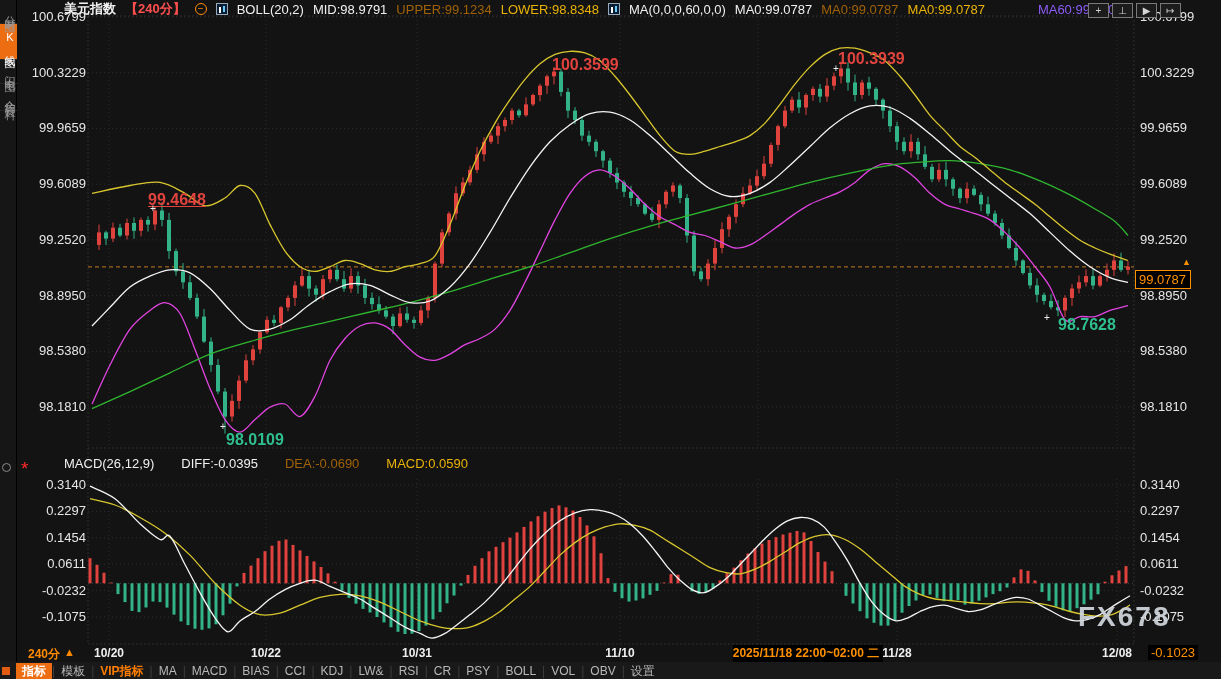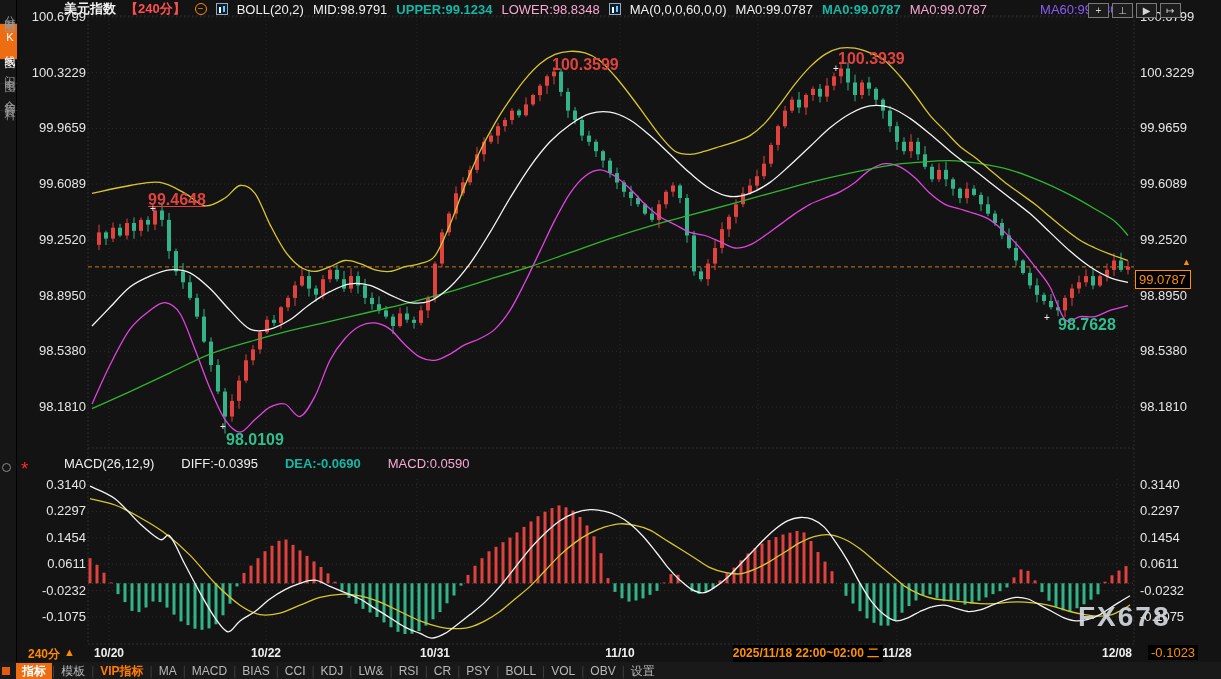--- a/index.html
+++ b/index.html
@@ -17,21 +17,21 @@
     color:#9a9a9a; text-align:center; cursor:pointer; border-bottom:1px solid #262626;
   }
   .side-tab.active { background:#ed6d12; color:#fff; }
   
   #header { position:absolute; left:64px; top:1px; height:16px; display:flex; align-items:center; gap:9px; font-size:13px; white-space:nowrap; z-index:6; }
   .h-symbol { color:#f2f2f2; font-weight:bold; }
   .h-period { color:#ff4f4f; font-weight:bold; }
   .h-collapse { display:inline-block; width:12px; height:12px; border:1px solid #ff8a00; border-radius:50%; color:#ff8a00; font-size:10px; line-height:10px; text-align:center; }
   .mini-chart-icon { display:inline-block; width:12px; height:12px; border:1px solid #9ab; background:#0a1e33; position:relative; }
   .mini-chart-icon::after { content:""; position:absolute; left:2px; top:3px; width:2px; height:6px; background:#fff; box-shadow:4px -1px 0 #6cf; }
-  .c-w { color:#f0f0f0; } .c-y { color:#14b8a6;font-weight:bold; } .c-m { color:#f9a8d4;text-align:right; } .c-g { color:#8b5cf6;margin-left:44px; }
+  .c-w { color:#f0f0f0; } .c-y { color:#a16207; } .c-m { color:#eab308;text-align:right; } .c-g { color:#8b5cf6;margin-left:44px; }
   #header-icons { position:absolute; top:3px; left:1088px; display:flex; gap:3px; z-index:6; }
   .hicon { width:21px; height:15px; border:1px solid #7a7a7a; background:#1c1c1c; color:#d5d5d5; font-size:10px; line-height:13px; text-align:center; cursor:pointer; }
   
   .axis-col { position:absolute; z-index:5; font-size:13px; color:#e6e6e6; }
   .axis-col div { position:absolute; white-space:nowrap; }
   #price-left, #macd-left { left:16px; width:70px; text-align:right; }
   #price-left div, #macd-left div { right:0; }
   #price-right, #macd-right { left:1140px; width:78px; text-align:left; }
   
   .anno { position:absolute; font-size:16px; font-weight:bold; z-index:5; white-space:nowrap; }
@@ -648,21 +648,21 @@
   <div id="price-badge">99.0787</div>
   <div id="price-badge-arrow">▲</div>
   <div id="macd-badge">-0.1023</div>
 
   <div id="xaxis">
     <span id="xaxis-period">240分</span>
     <span id="xaxis-arrow">▲</span>
     <span id="xhighlight" style="left: 808px;">2025/11/18 22:00~02:00 二</span>
   <span class="xdate" style="left: 109px;">10/20</span>
       <span class="xdate" style="left: 266px;">10/22</span>
-      <span class="xdate" style="left: 417px; margin-left: 18px;">10/31</span>
+      <span class="xdate" style="left: 417px;">10/31</span>
       <span class="xdate" style="left: 620px;">11/10</span>
       <span class="xdate" style="left: 897px;">11/28</span>
       <span class="xdate" style="left: 1117px;">12/08</span>
     </div>
 
   <div id="watermark">FX678</div>
 
   <div id="toolbar">
     <span id="toolbar-corner-icon"></span>
   <span class="tb-item active">指标</span>

